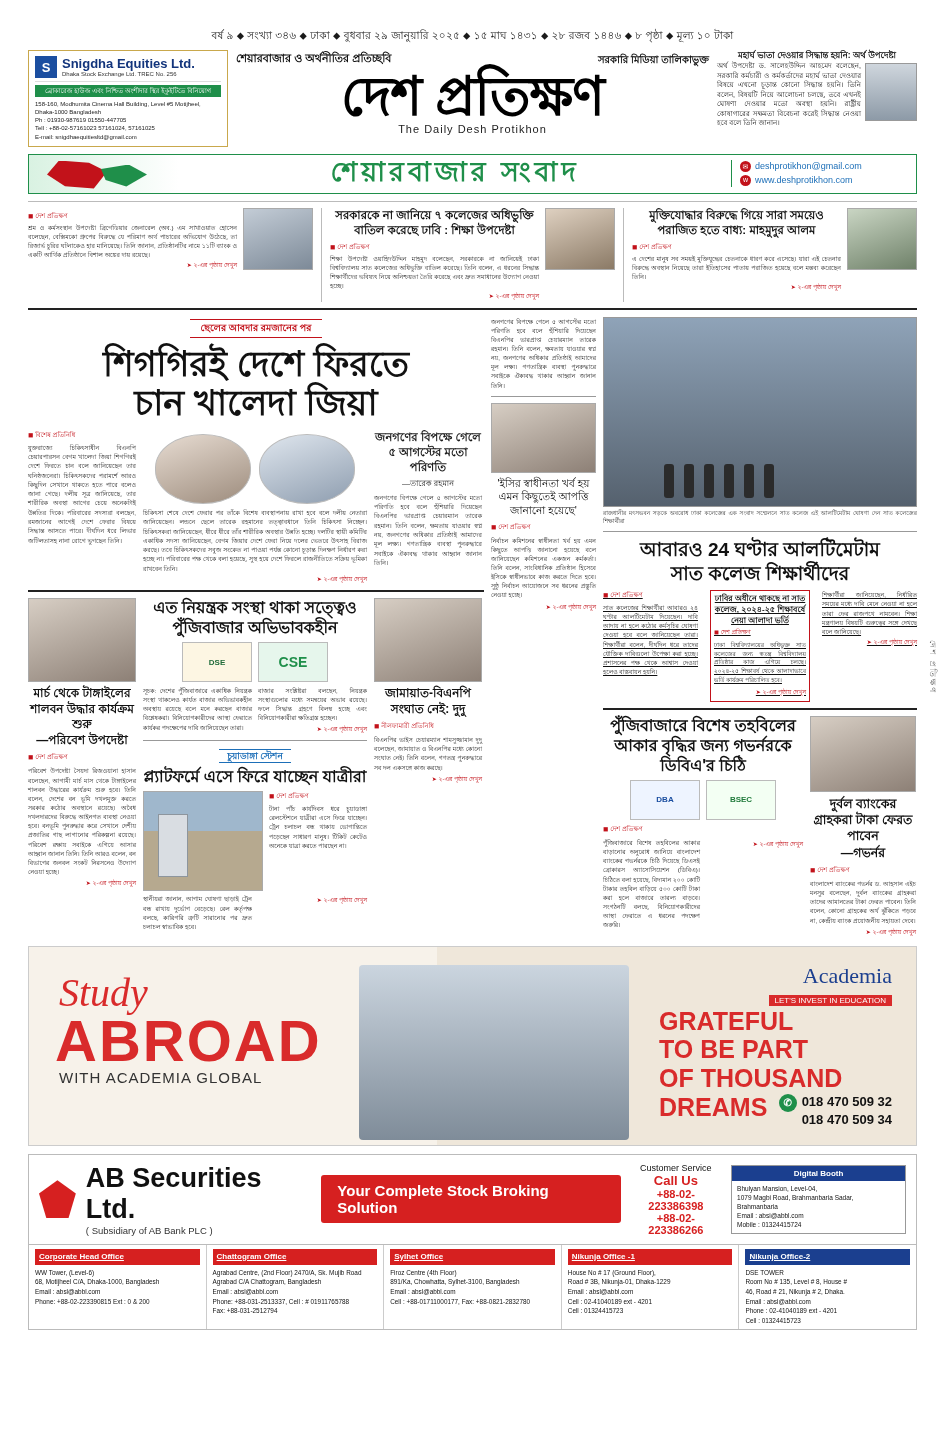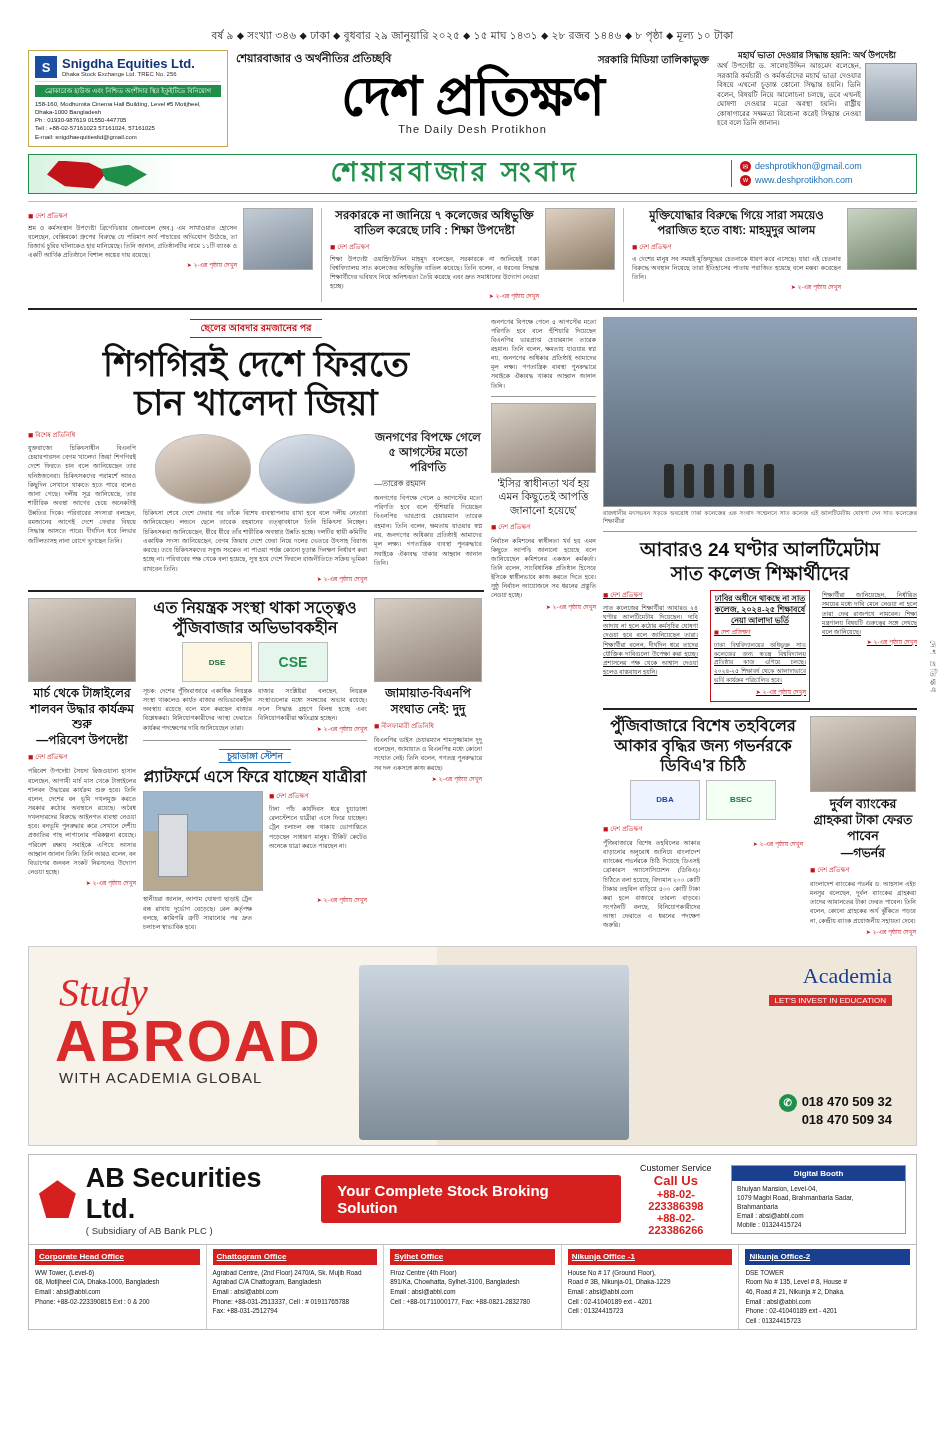--- a/index.html
+++ b/index.html
@@ -245,21 +245,21 @@
         <div class="c c2">
           <div class="faces">
             <div class="face"></div>
             <div class="face f2"></div>
           </div>
           <div>চিকিৎসা শেষে দেশে ফেরার পর তাঁকে বিশেষ ব্যবস্থাপনায় রাখা হবে বলে দলীয় নেতারা জানিয়েছেন। লন্ডনে ছেলে তারেক রহমানের তত্ত্বাবধানে তিনি চিকিৎসা নিচ্ছেন। চিকিৎসকরা জানিয়েছেন, ধীরে ধীরে তাঁর শারীরিক অবস্থার উন্নতি হচ্ছে। দলটির স্থায়ী কমিটির একাধিক সদস্য জানিয়েছেন, বেগম জিয়ার দেশে ফেরা নিয়ে দলের ভেতরে উৎসাহ বিরাজ করছে। তবে চিকিৎসকদের সবুজ সংকেত না পাওয়া পর্যন্ত কোনো চূড়ান্ত দিনক্ষণ নির্ধারণ করা হচ্ছে না। পরিবারের পক্ষ থেকে বলা হয়েছে, সুস্থ হয়ে দেশে ফিরলে রাজনীতিতে সক্রিয় ভূমিকা রাখবেন তিনি।</div>
           <div class="more-red">➤ ২-এর পৃষ্ঠায় দেখুন</div>
         </div>
         <div class="c c3">
           <div style="font-size:11.5px; font-weight:bold; line-height:1.3; text-align:center; margin-bottom:3px;">জনগণের বিপক্ষে গেলে ৫ আগস্টের মতো পরিণতি</div>
-          <div style="font-size:8px; text-align:left; margin-bottom:3px;">—তারেক রহমান</div>
+          <div style="font-size:8px; text-align:center; margin-bottom:3px;">—তারেক রহমান</div>
           <div>জনগণের বিপক্ষে গেলে ৫ আগস্টের মতো পরিণতি হবে বলে হুঁশিয়ারি দিয়েছেন বিএনপির ভারপ্রাপ্ত চেয়ারম্যান তারেক রহমান। তিনি বলেন, ক্ষমতায় যাওয়ার স্বপ্ন নয়, জনগণের অধিকার প্রতিষ্ঠাই আমাদের মূল লক্ষ্য। গণতান্ত্রিক ব্যবস্থা পুনরুদ্ধারে সবাইকে ঐক্যবদ্ধ থাকার আহ্বান জানান তিনি।</div>
         </div>
       </div>
 
       <div class="rule-d"></div>
 
       <div style="display:flex; gap:7px;">
         <div style="width:108px;">
           <div class="portrait-sq"></div>
           <div style="font-size:12px; font-weight:bold; text-align:center; line-height:1.3; margin:4px 0; white-space:pre-line;">মার্চ থেকে টাঙ্গাইলের শালবন উদ্ধার কার্যক্রম শুরু
@@ -383,20 +383,24 @@
     </div>
   </div>
 
   <div class="side-strip">দেশ প্রতিক্ষণ</div>
 
   <div class="ad-abroad">
     <div class="study">Study</div>
     <div class="abroad">ABROAD</div>
     <div class="with">WITH ACADEMIA GLOBAL</div>
     <div class="people"></div>
+    <div class="grateful" style="white-space:pre-line;">GRATEFUL
+TO BE PART
+OF THOUSAND
+DREAMS</div>
     <div class="acad">
       <div class="a1">Academia</div>
       <div class="a2">LET'S INVEST IN EDUCATION</div>
     </div>
     <div class="phone">
       <span class="circ">✆</span><span style="white-space:pre-line;">018 470 509 32
 018 470 509 34</span>
     </div>
   </div>
 

